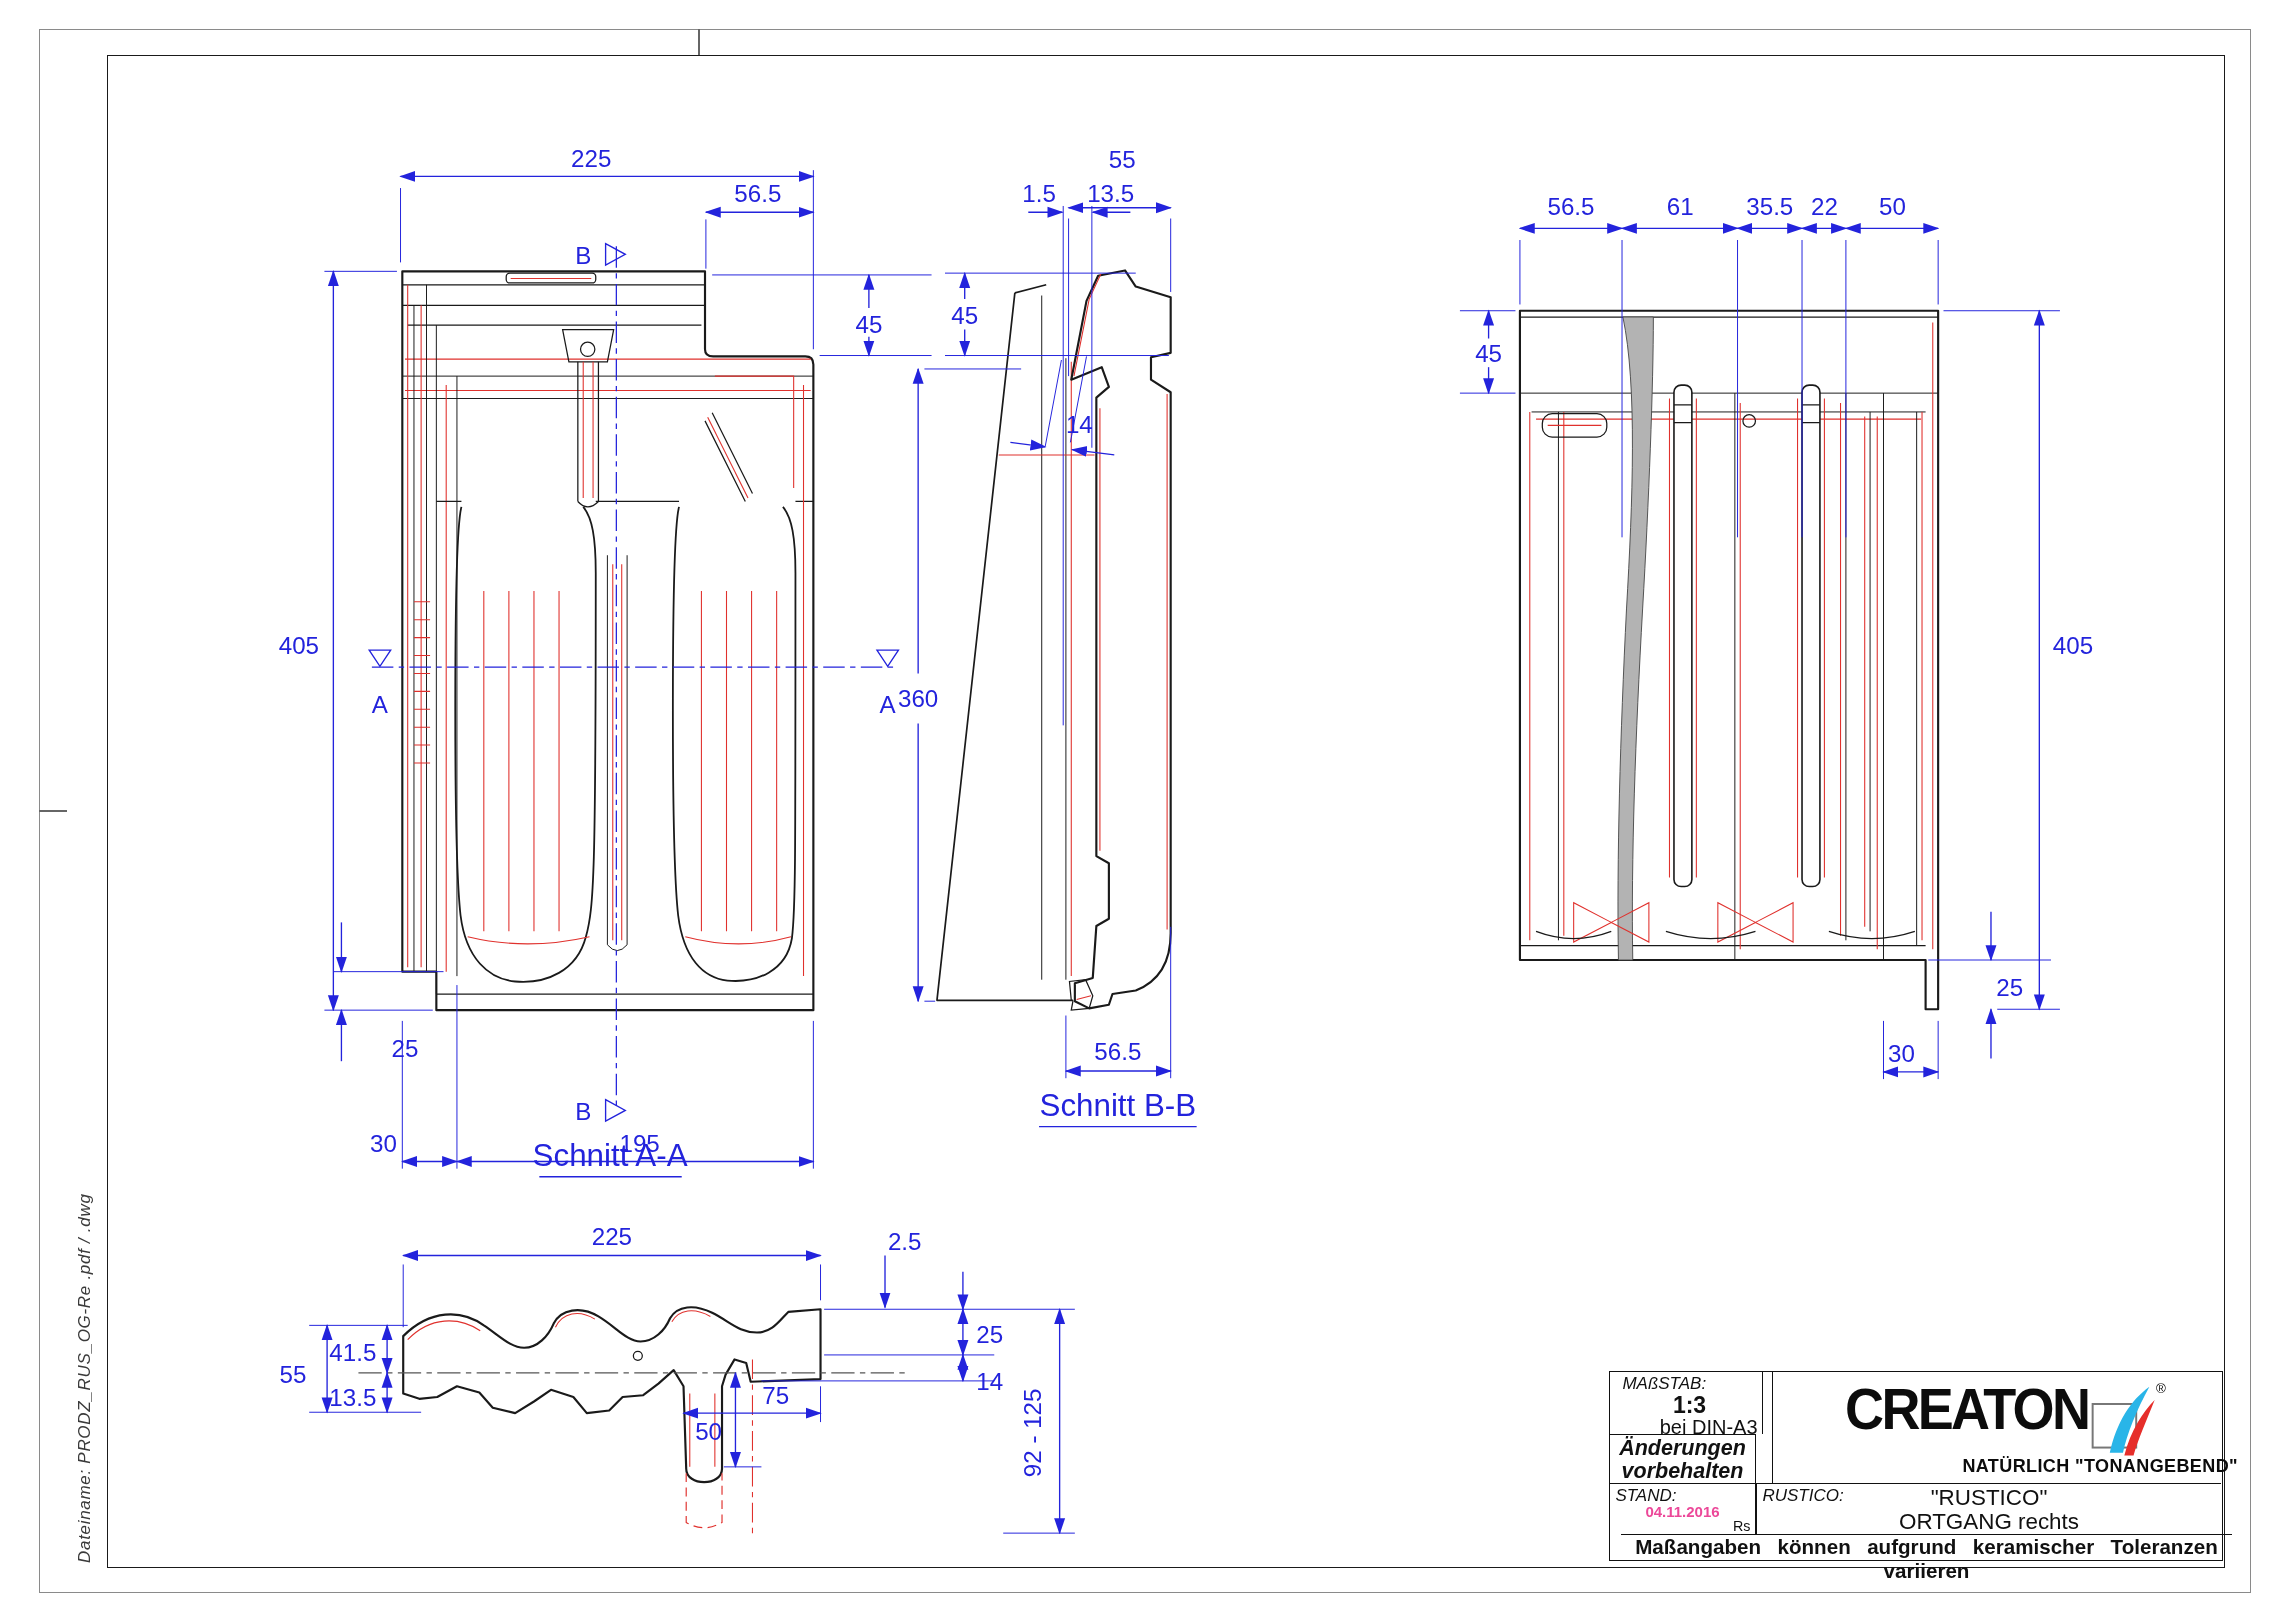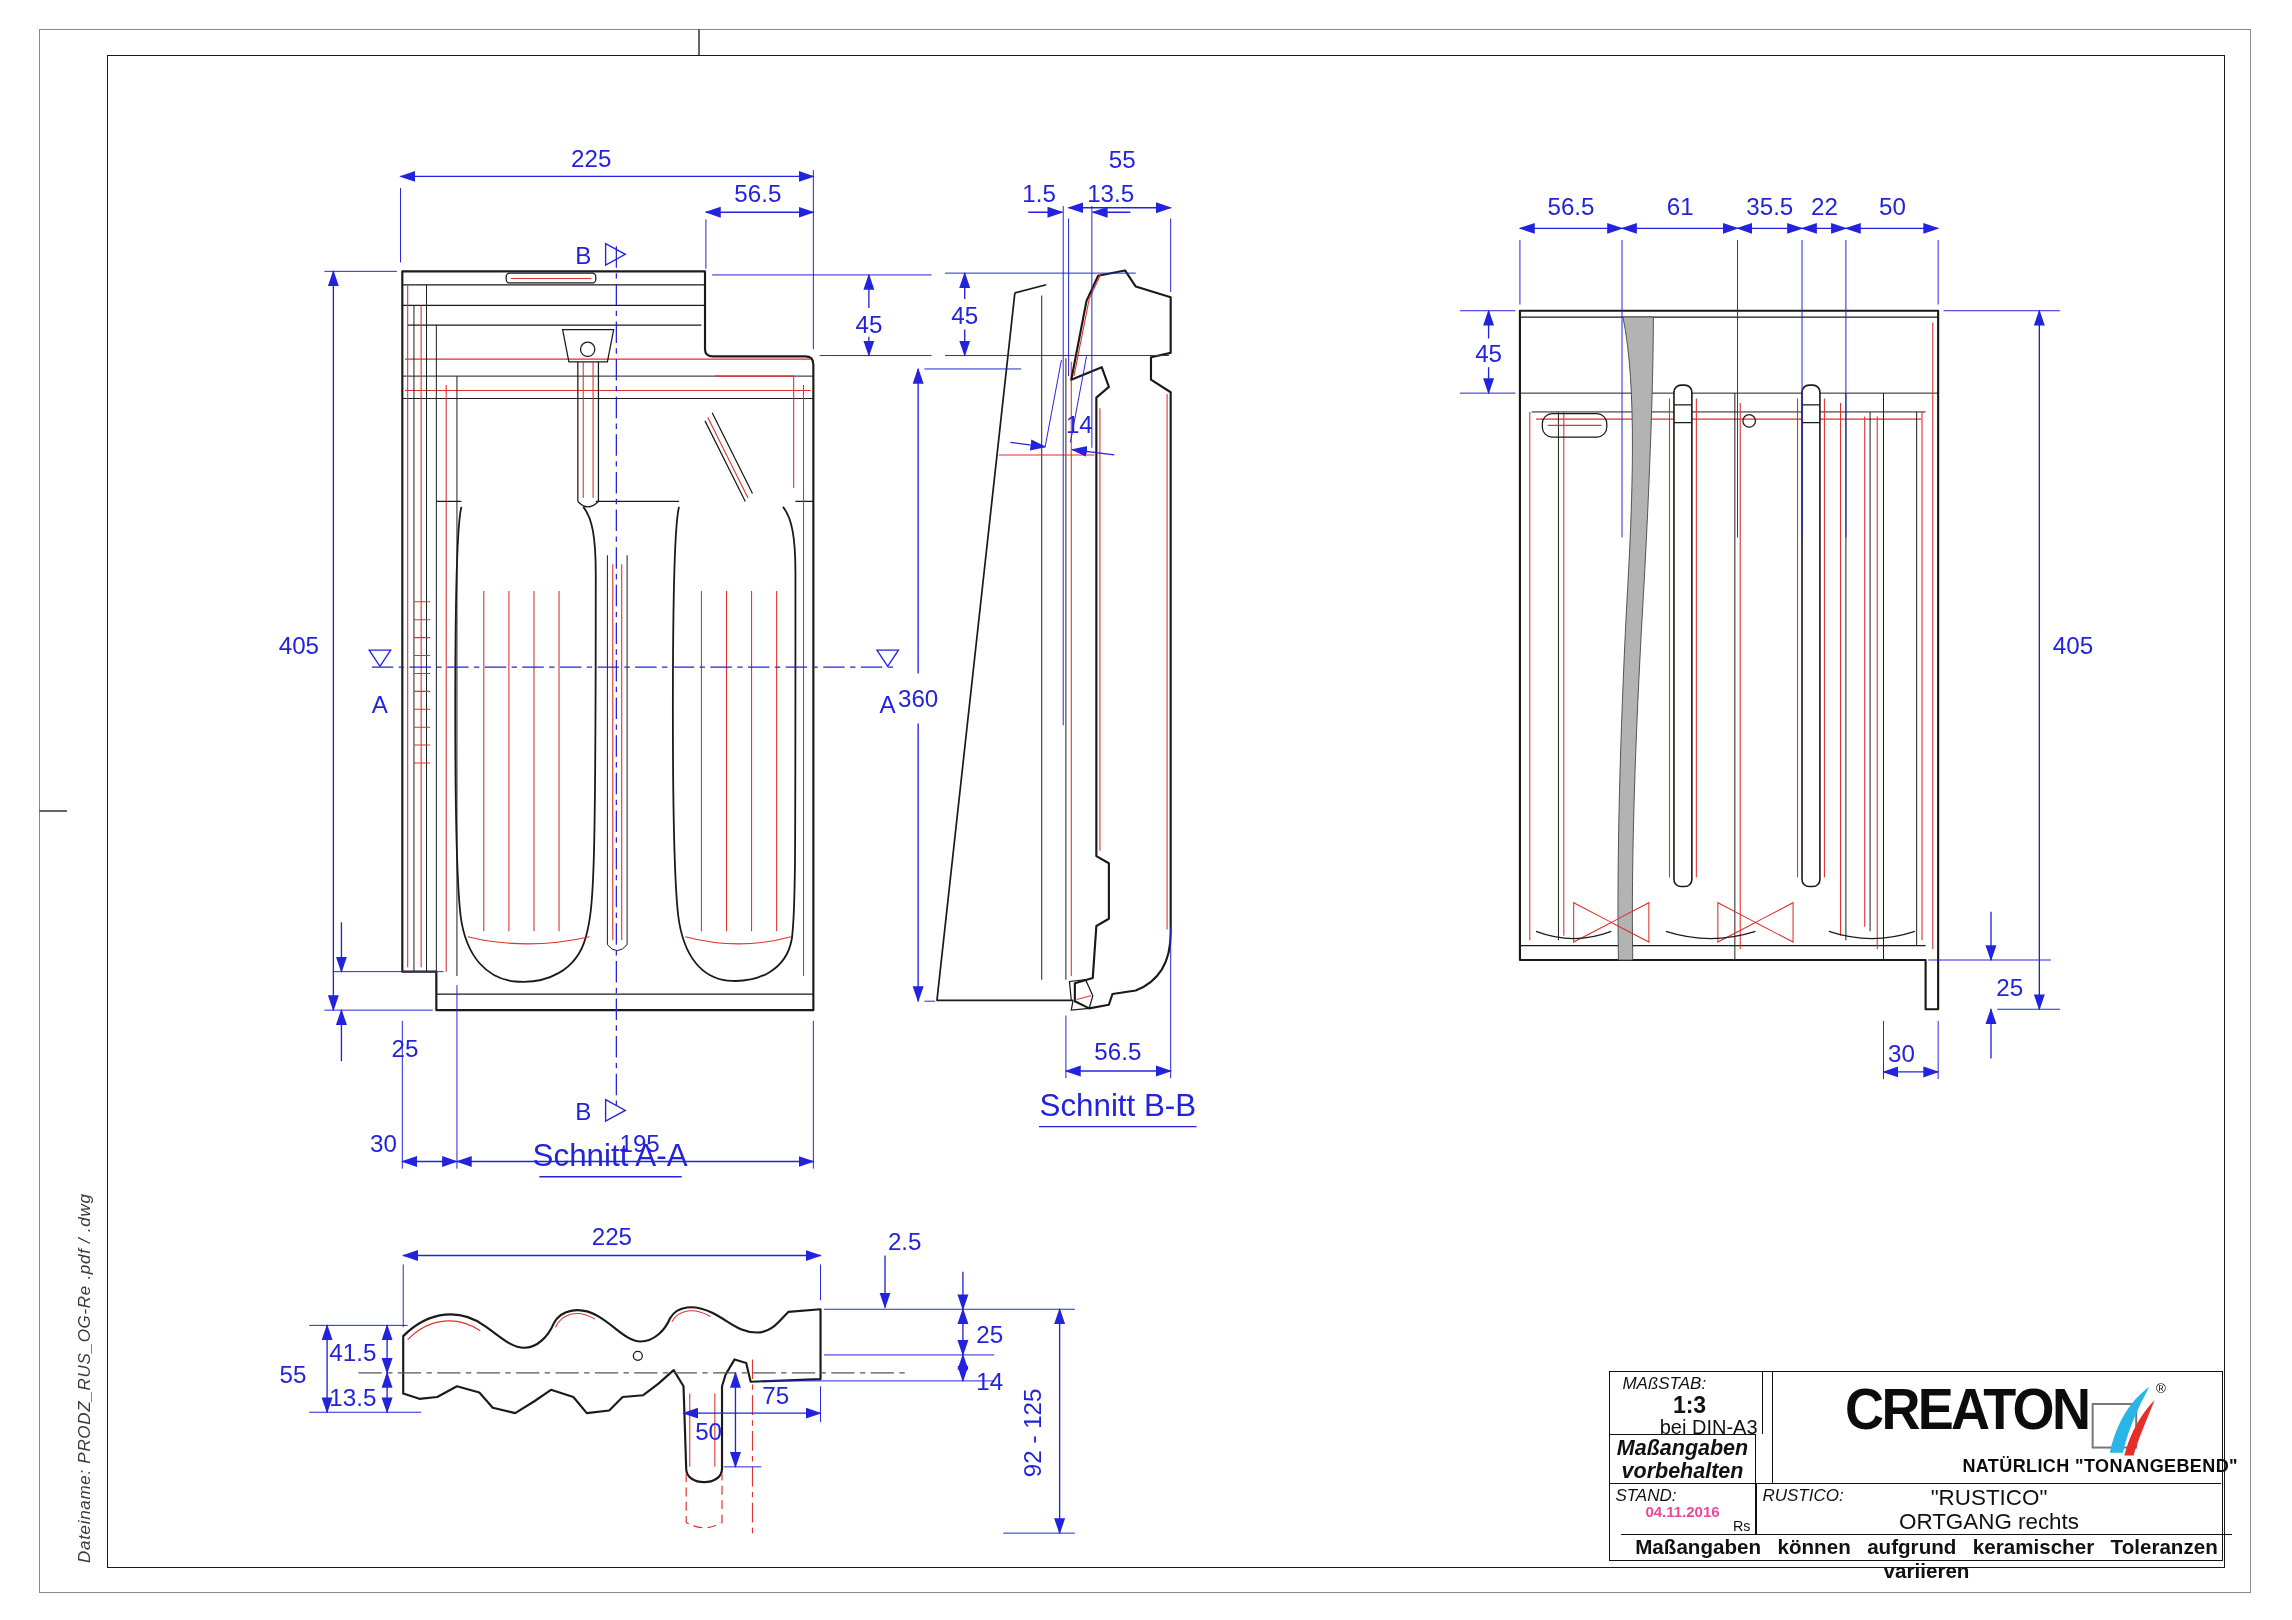--- a/index.html
+++ b/index.html
@@ -278,21 +278,21 @@
   </svg>
 
   <div id="titleblock">
     <div class="tb-cell" style="left:0;top:0;width:146px;height:62px;border-right:1.8px solid #111;margin-left:7px;">
       <div class="tb-label">MAßSTAB:</div>
       <div style="text-align:center;font-size:23px;font-weight:bold;color:#111;margin-top:-1.8px;">1:3</div>
       <div style="text-align:right;font-size:20px;color:#111;padding-right:4.5px;margin-top:-2.7px;">bei DIN-A3</div>
     </div>
     <div class="tb-cell" style="left:0;top:62px;width:146px;height:49px;border-right:1.8px solid #111;border-top:1.8px solid #111;text-align:center;">
       <div style="font-size:21.5px;font-weight:bold;font-style:italic;color:#111;line-height:23px;margin-top:1.8px;">
-        <div>Maßangaben</div>
+        <div>Änderungen</div>
         <div>vorbehalten</div>
       </div>
     </div>
     <div class="tb-cell" style="left:0;top:111px;width:146px;height:51px;border-right:1.8px solid #111;border-top:1.8px solid #111;">
       <div class="tb-label">STAND:</div>
       <div style="text-align:center;font-size:15px;font-weight:bold;color:#ec4899;margin-top:-2.7px;">04.11.2016</div>
       <div style="position:absolute;right:4.5px;bottom:0;font-size:14.3px;color:#111;">Rs</div>
     </div>
     <div id="logo-row">
       <div id="brand-line">

